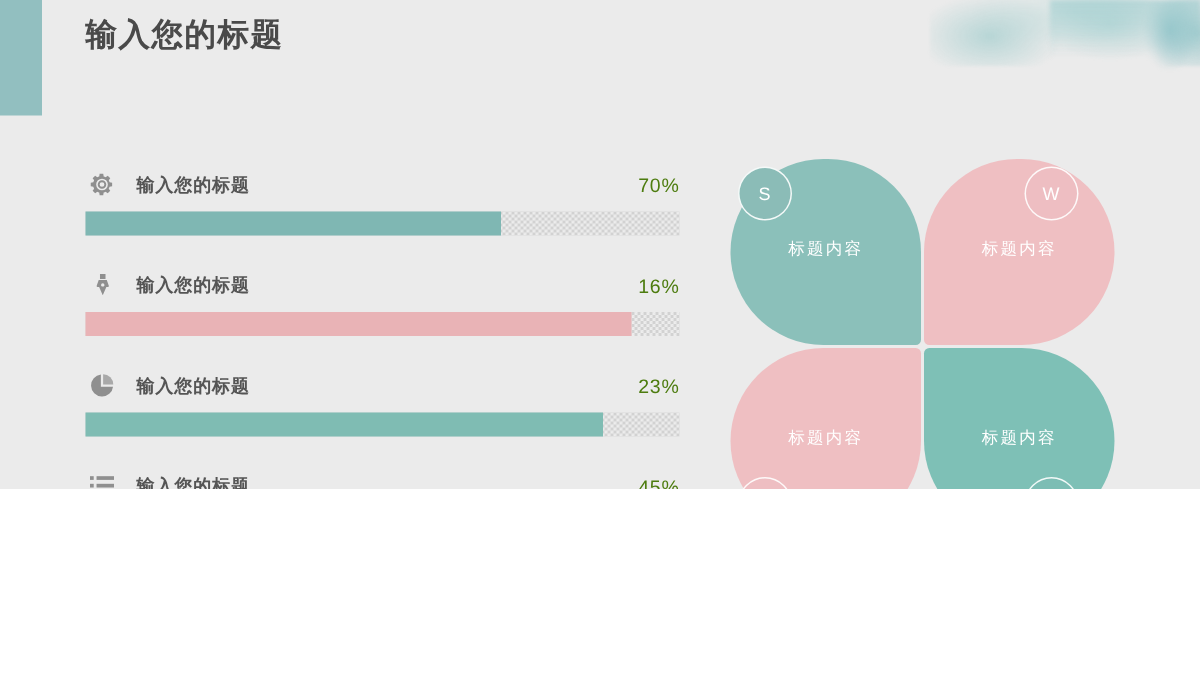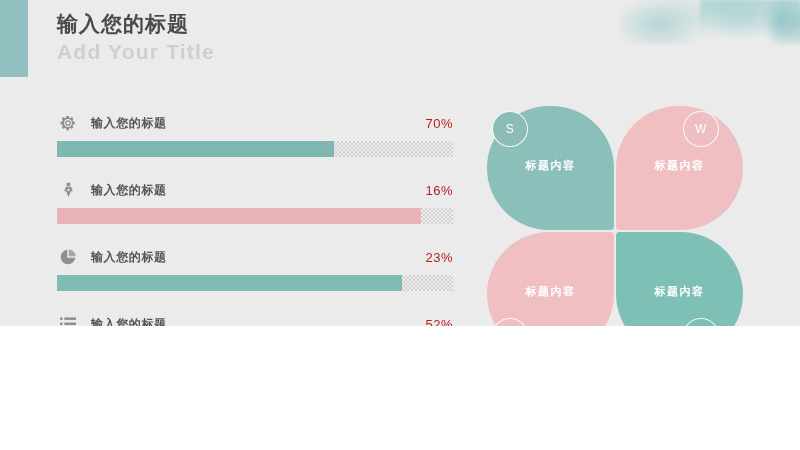--- a/index.html
+++ b/index.html
@@ -134,21 +134,21 @@
     margin-left: 12px;
     font-size: 12px;
     font-weight: bold;
     color: #555555;
     letter-spacing: 0.6px;
     white-space: nowrap;
   }
   .bar-pct {
     margin-left: auto;
     font-size: 13px;
-    color: #b91c1c;
+    color: #4d7c0f;
     letter-spacing: 0.5px;
   }
 
   .bar-track {
     position: relative;
     width: 396px;
     height: 16px;
     background-color: #d2d2d2;
     background-image:
       linear-gradient(45deg, rgba(255,255,255,0.60) 25%, transparent 25%, transparent 75%, rgba(255,255,255,0.60) 75%),
@@ -168,21 +168,20 @@
     position: absolute;
     left: 487px;
     top: 106px;
     width: 260px;
     height: 254px;
   }
   .petal {
     position: absolute;
     width: 127px;
     height: 124px;
-    font-weight: bold;
   }
   .petal .petal-label {
     position: absolute;
     width: 100%;
     text-align: center;
     font-size: 11px;
     letter-spacing: 1.5px;
     color: #ffffff;
     white-space: nowrap;
   }
@@ -238,21 +237,20 @@
 <div id="slide">
 
   <div class="corner-block-left"></div>
   <div class="wash-top-right"></div>
   <div class="wash-top-right-2"></div>
   <div class="wash-bottom-left"></div>
   <div class="bottom-bar-right"></div>
 
   <div class="header">
     <div class="title-cn">输入您的标题</div>
-    <div class="title-en">Add Your Title</div>
   </div>
 
   <div class="bars">
 
     <div class="bar-row">
       <div class="bar-head">
         <span class="bar-icon">
           <svg width="18" height="18" viewBox="0 0 24 24" fill="currentColor" aria-hidden="true">
             <path d="M12 8.2a3.8 3.8 0 1 0 0 7.6 3.8 3.8 0 0 0 0-7.6zm0 5.9a2.1 2.1 0 1 1 0-4.2 2.1 2.1 0 0 1 0 4.2z"></path>
             <path d="M21 13.6v-3.2l-2.3-.38a7 7 0 0 0-.7-1.7l1.36-1.9-2.26-2.26-1.9 1.36a7 7 0 0 0-1.7-.7L13.1 2.5H9.9l-.38 2.32a7 7 0 0 0-1.7.7L5.92 4.16 3.66 6.42l1.36 1.9a7 7 0 0 0-.7 1.7L2 10.4v3.2l2.32.38a7 7 0 0 0 .7 1.7l-1.36 1.9 2.26 2.26 1.9-1.36a7 7 0 0 0 1.7.7l.38 2.32h3.2l.38-2.32a7 7 0 0 0 1.7-.7l1.9 1.36 2.26-2.26-1.36-1.9a7 7 0 0 0 .7-1.7L21 13.6zm-9 3.6a5.2 5.2 0 1 1 0-10.4 5.2 5.2 0 0 1 0 10.4z"></path>
@@ -304,21 +302,21 @@
           <svg width="18" height="16" viewBox="0 0 24 22" fill="currentColor" aria-hidden="true">
             <rect x="1" y="2" width="3.4" height="3.4"></rect>
             <rect x="1" y="9" width="3.4" height="3.4"></rect>
             <rect x="1" y="16" width="3.4" height="3.4"></rect>
             <rect x="7" y="2" width="16" height="3.4"></rect>
             <rect x="7" y="9" width="16" height="3.4"></rect>
             <rect x="7" y="16" width="16" height="3.4"></rect>
           </svg>
         </span>
         <span class="bar-label">输入您的标题</span>
-        <span class="bar-pct">52%</span>
+        <span class="bar-pct">45%</span>
       </div>
       <div class="bar-track">
         <div class="bar-fill" style="width: 52%; background: rgb(226, 167, 171);"></div>
       </div>
     </div>
 
   </div>
 
   <div class="swot">
 

